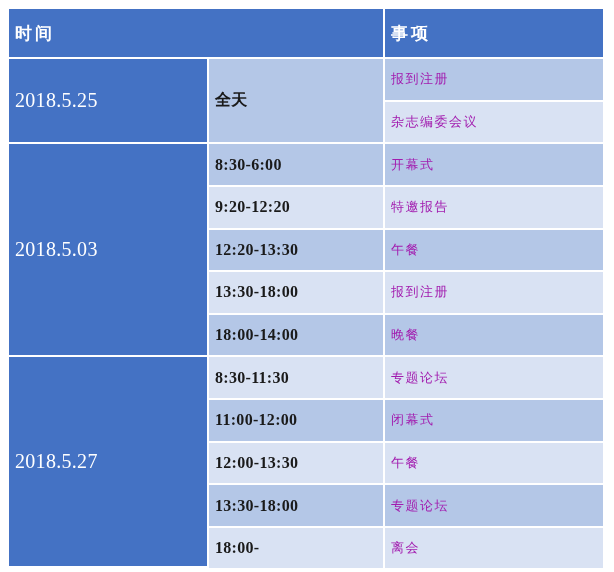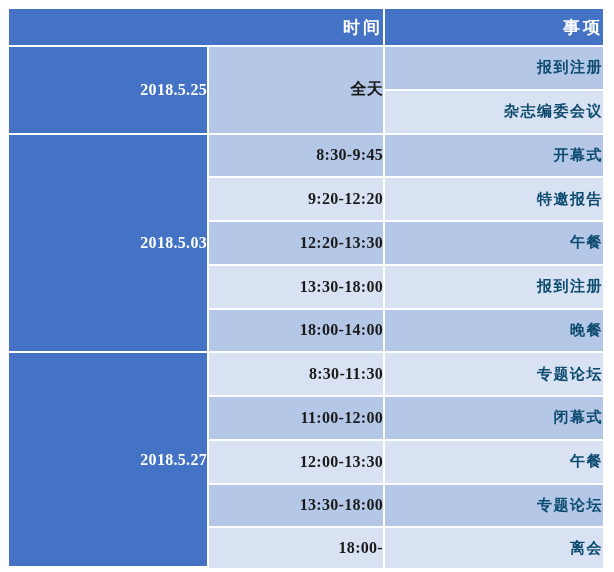--- a/index.html
+++ b/index.html
@@ -11,42 +11,42 @@
   #schedule-wrap{
     position:absolute;left:9px;top:9px;
     width:596px;height:559px;
   }
   table.schedule{
     border-collapse:separate;border-spacing:0;
     width:596px;height:559px;table-layout:fixed;
     background:#ffffff;
   }
   table.schedule td,table.schedule th{
-    padding:0;margin:0;text-align:right;vertical-align:middle;
+    padding:6px;margin:0;text-align:left;vertical-align:middle;
     border-right:2px solid #ffffff;border-bottom:2px solid #ffffff;
     overflow:hidden;white-space:nowrap;
   }
   col.c-date{width:200px;}
   col.c-time{width:176px;}
   col.c-item{width:220px;}
 
   th.hdr{
     background:#4472c4;color:#ffffff;
     font-size:17px;font-weight:bold;
     letter-spacing:3px;height:36px;
   }
   td.datecell{
     background:#4472c4;color:#ffffff;
-    font-size:16px;font-weight:bold;letter-spacing:.3px;
+    font-size:20px;font-weight:normal;letter-spacing:.3px;
   }
   td.timecell{
     color:#1a1a1a;font-size:16px;font-weight:bold;letter-spacing:.3px;
   }
   td.itemcell{
-    color:#0c4a6e;font-size:15px;font-weight:bold;letter-spacing:1.5px;
+    color:#a21caf;font-size:13px;font-weight:normal;letter-spacing:1.5px;
   }
   .tone-a{background:#b4c7e7;}
   .tone-b{background:#d9e2f3;}
   td.last-col{border-right:none;}
   tr.last-row td{border-bottom:none;margin-left:32px;}
 </style>
 </head>
 <body>
 
 <div id="schedule-wrap">
@@ -66,21 +66,21 @@
         <tr>
           <td class="datecell" rowspan="2">2018.5.25</td>
           <td class="timecell tone-a" rowspan="2">全天</td>
           <td class="itemcell last-col tone-a">报到注册</td>
         </tr>
         <tr>
           <td class="itemcell last-col tone-b">杂志编委会议</td>
         </tr>
         <tr>
           <td class="datecell" rowspan="5">2018.5.03</td>
-          <td class="timecell tone-a">8:30-9:45</td>
+          <td class="timecell tone-a">8:30-6:00</td>
           <td class="itemcell last-col tone-a">开幕式</td>
         </tr>
         <tr>
           <td class="timecell tone-b">9:20-12:20</td>
           <td class="itemcell last-col tone-b">特邀报告</td>
         </tr>
         <tr>
           <td class="timecell tone-a">12:20-13:30</td>
           <td class="itemcell last-col tone-a">午餐</td>
         </tr>

